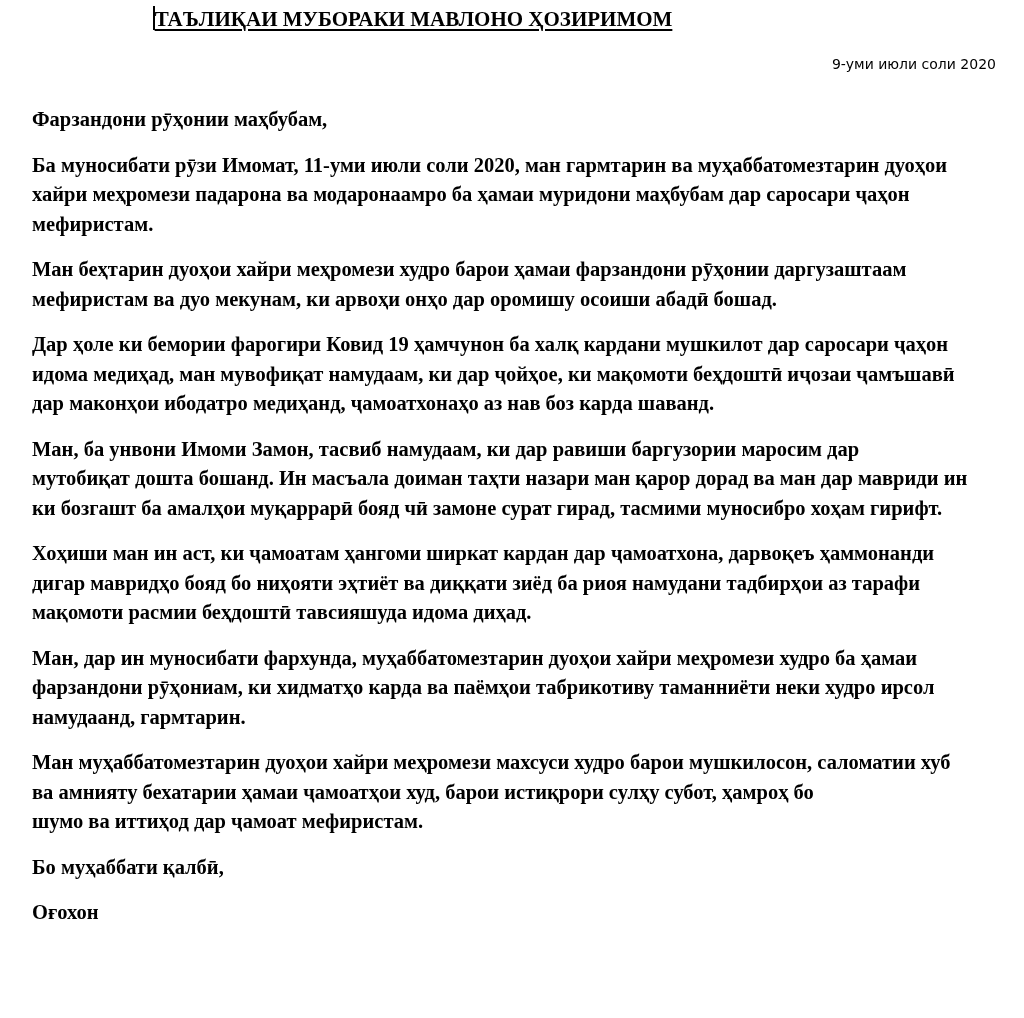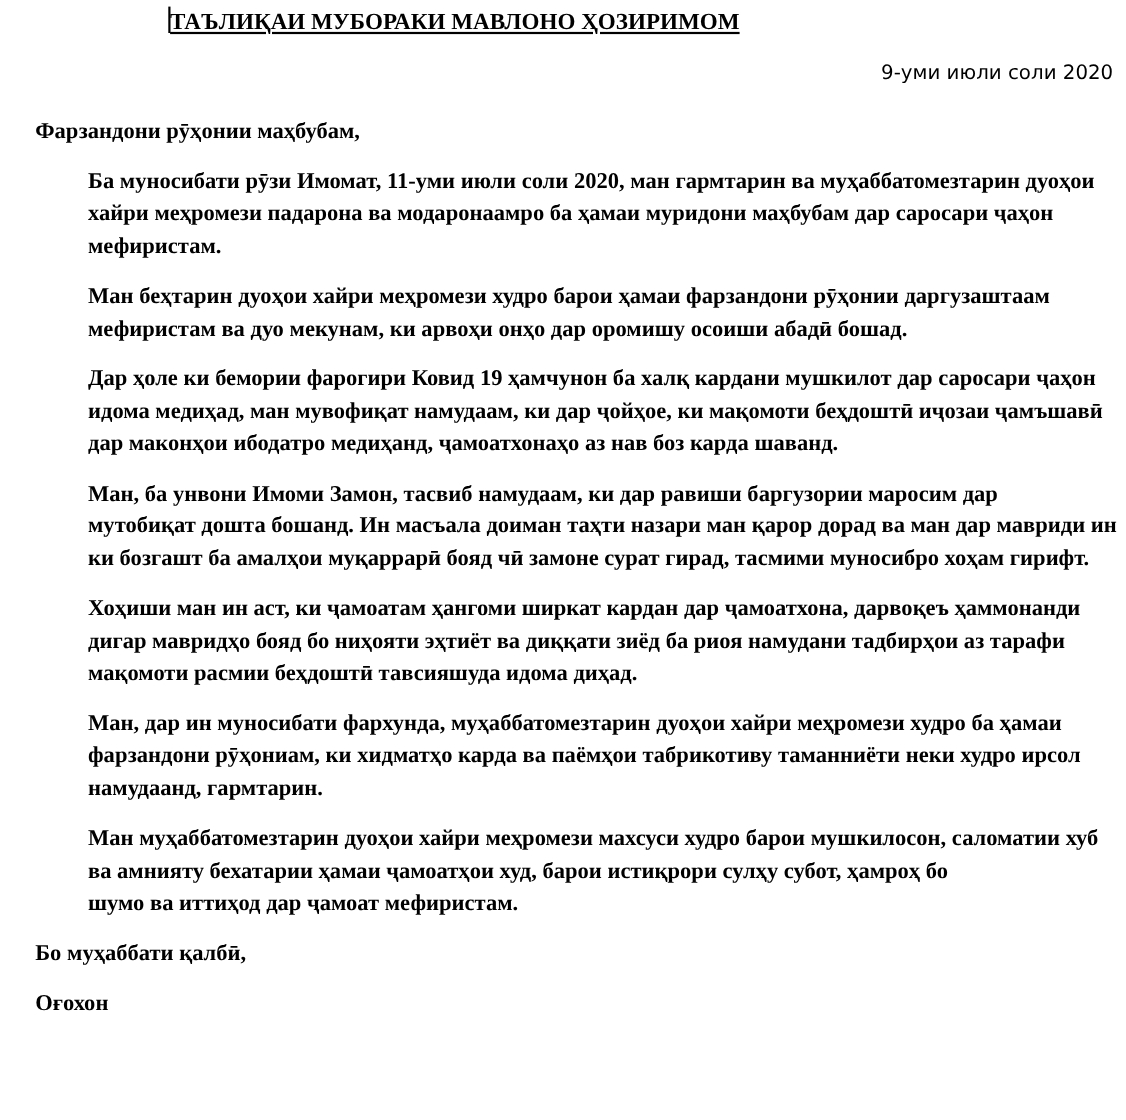--- a/index.html
+++ b/index.html
@@ -12,30 +12,30 @@
       position: absolute; left: 0; width: 825px; top: 6px;
       text-align: center; font-weight: bold; font-size: 21px;
       text-decoration: underline; text-underline-offset: 3px;
       letter-spacing: 0px;
     }
     .title .cursor {
       display: inline-block; width: 2px; height: 24px; background: #000;
       vertical-align: -4px; margin-right: 0px;
     }
     .date {
-      position: absolute; right: 12px; top: 56px;
+      position: absolute; right: 28px; top: 56px;
       font-family: "DejaVu Sans", "Liberation Sans", sans-serif;
-      font-size: 18px;
+      font-size: 14px;
     }
     .content {
       position: absolute; left: 32px; top: 105px; width: 980px;
       font-size: 20.5px; line-height: 29.5px; font-weight: bold;
     }
     .content p { margin: 0 0 16px 0; }
-    .line { display: block; white-space: nowrap; margin-left: 48px; }
+    .line { display: block; white-space: nowrap; }
   </style>
 </head>
 <body>
 
 <div>
   <div class="title"><span class="cursor"></span><span>ТАЪЛИҚАИ МУБОРАКИ МАВЛОНО ҲОЗИРИМОМ</span></div>
 
   <div class="date">9-уми июли соли 2020</div>
 
   <div class="content">

